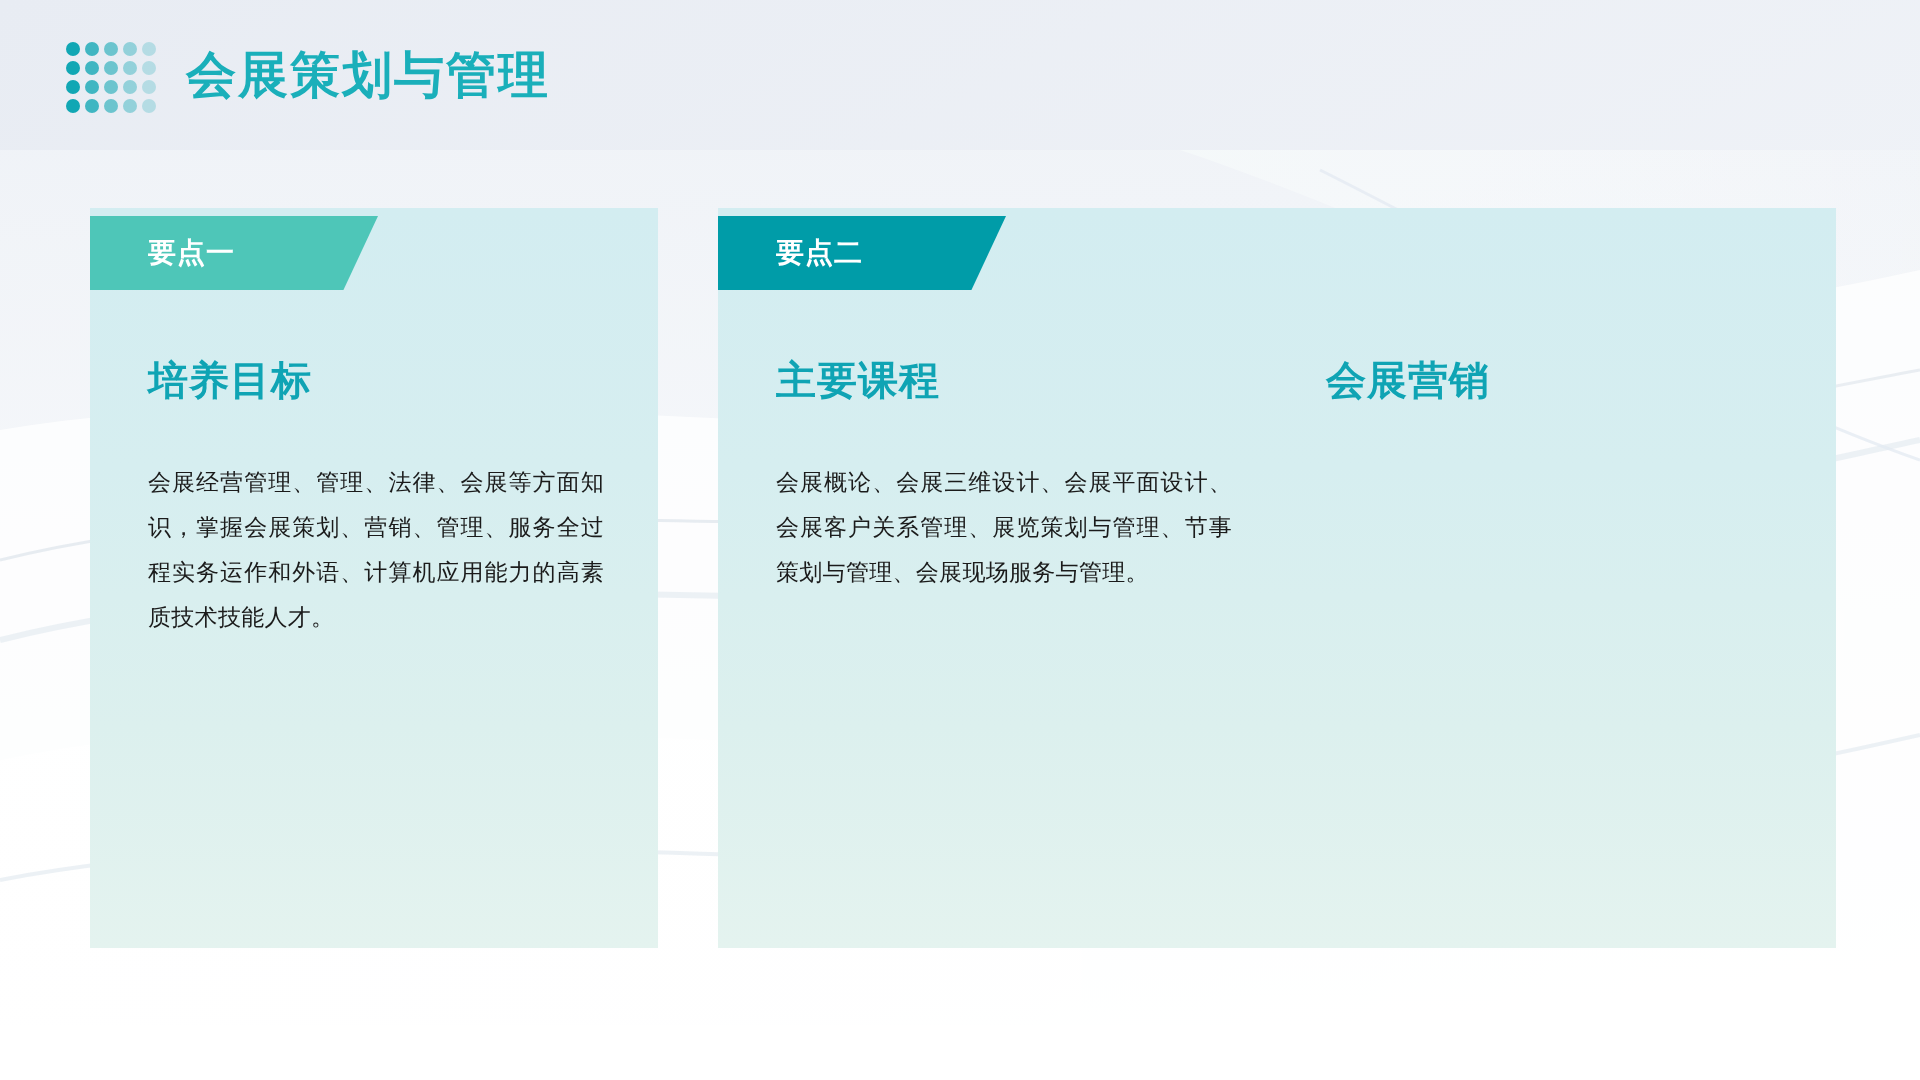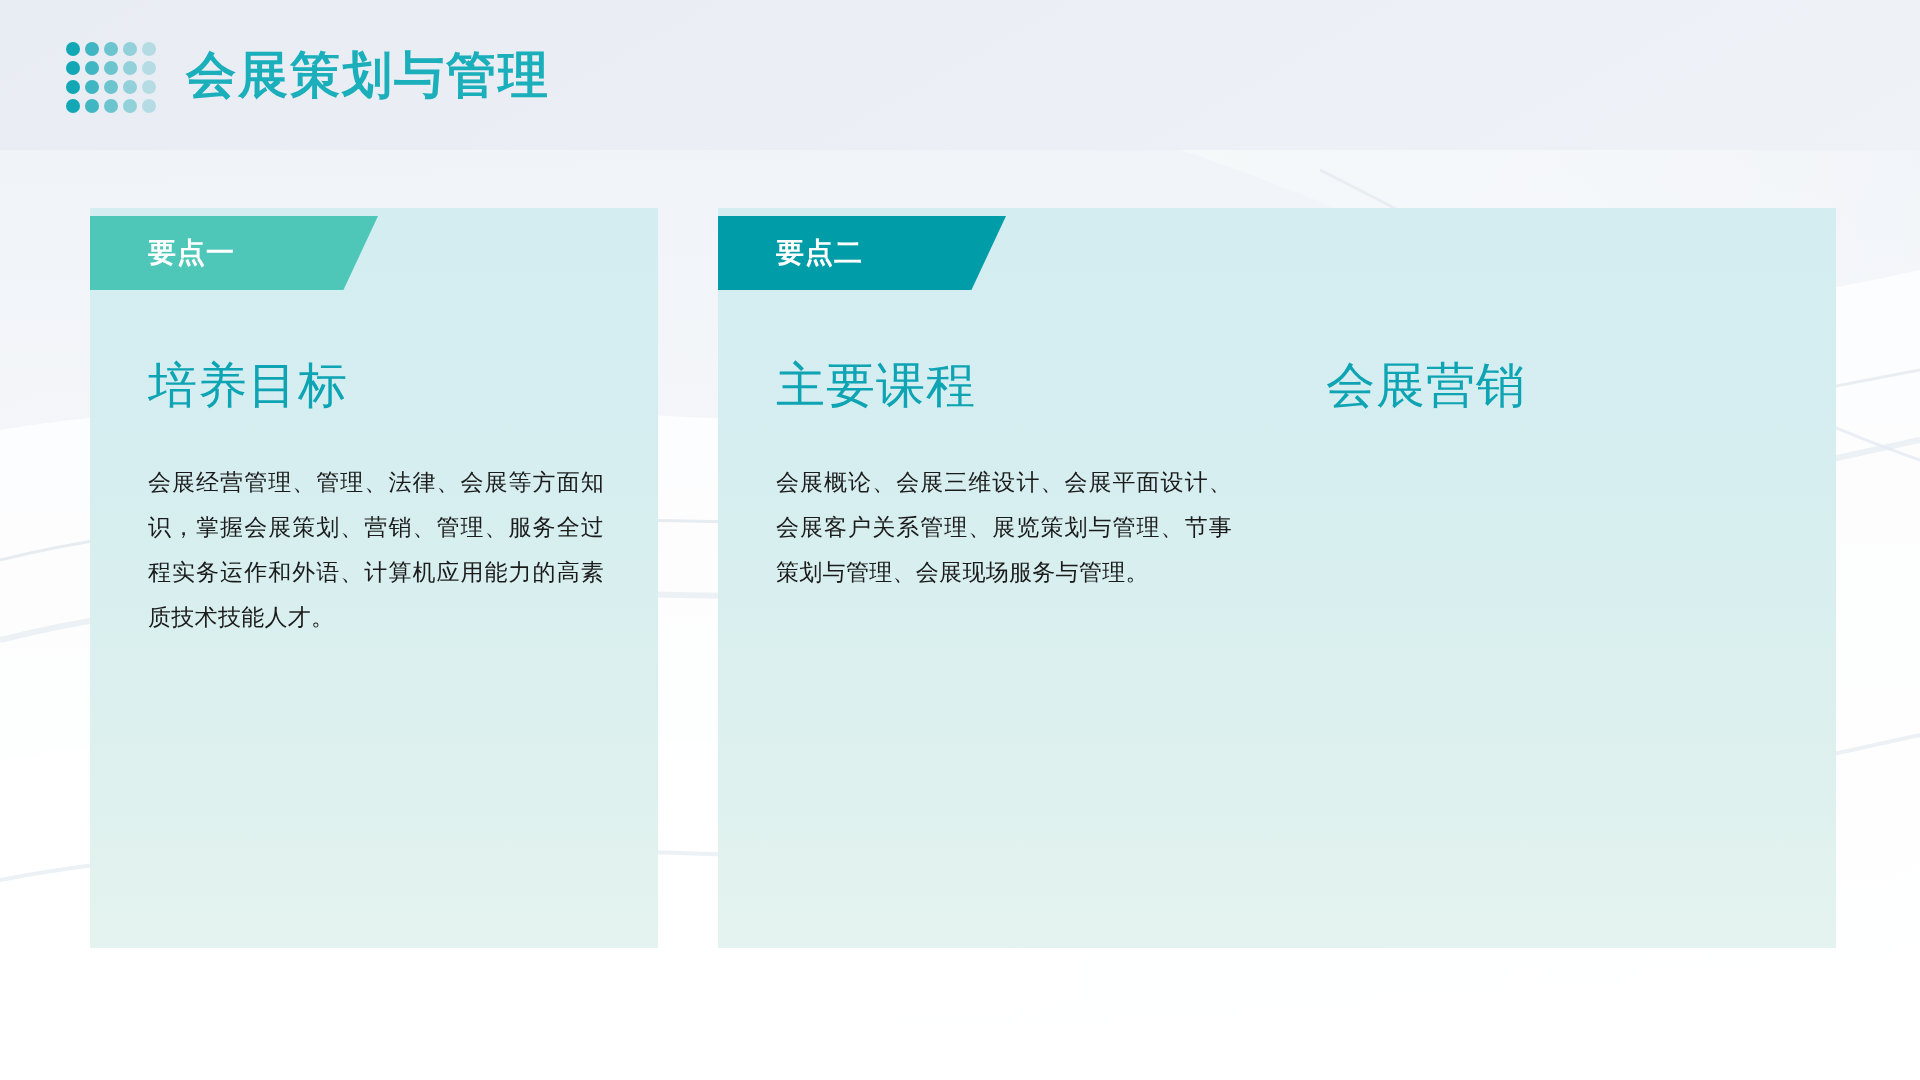--- a/index.html
+++ b/index.html
@@ -109,22 +109,22 @@
     font-weight: bold;
     letter-spacing: 1px;
     margin-left: 58px;
     white-space: nowrap;
   }
 
   .card-title {
     position: absolute;
     left: 58px;
     top: 145px;
-    font-size: 49px;
-    font-weight: normal;
+    font-size: 40px;
+    font-weight: bold;
     color: #0FA4B4;
     letter-spacing: 1px;
     white-space: nowrap;
   }
 
   .card-body {
     position: absolute;
     left: 58px;
     top: 252px;
     width: 456px;

